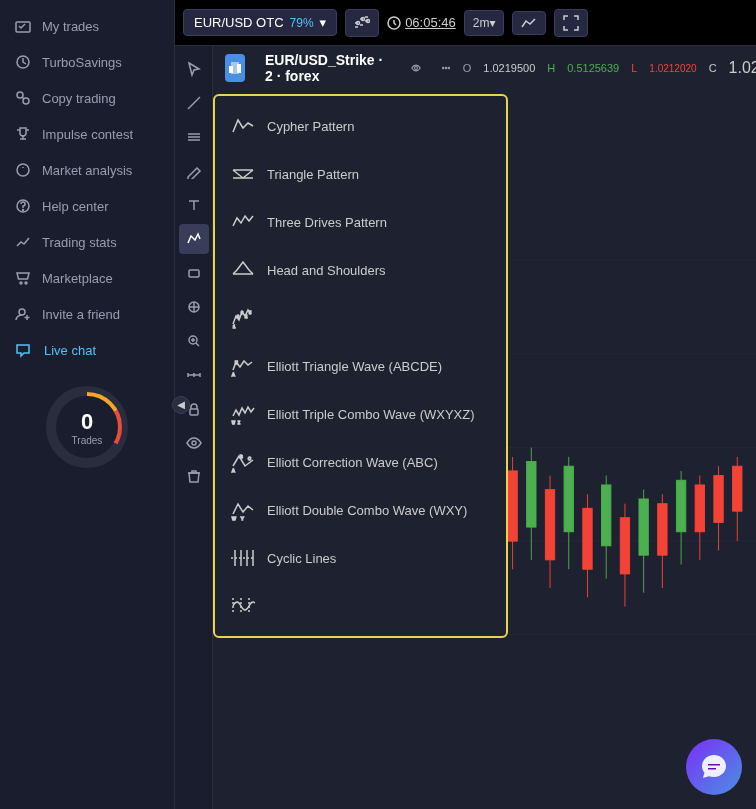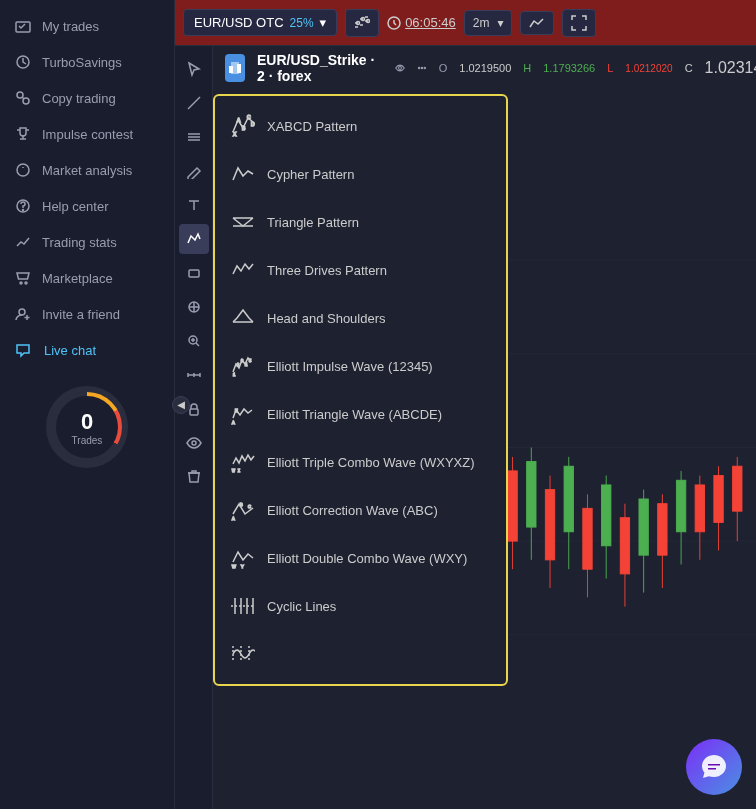--- a/index.html
+++ b/index.html
@@ -81,21 +81,21 @@
       flex: 1;
       display: flex;
       flex-direction: column;
       background: #1e2130;
       position: relative;
     }
 
     
     .topbar {
       height: 46px;
-      background: #7f1d1d;
+      background: #000000;
       border-bottom: 1px solid #2a2d3e;
       display: flex;
       align-items: center;
       padding: 0 8px;
       gap: 8px;
     }
     .topbar-pair {
       background: #252840;
       border: 1px solid #3a3d5a;
       border-radius: 4px;
@@ -110,21 +110,21 @@
     .topbar-btn {
       background: #252840;
       border: 1px solid #3a3d5a;
       border-radius: 4px;
       padding: 5px 8px;
       color: #ccc;
       font-size: 12px;
       cursor: pointer;
       display: flex;
       align-items: center;
-      gap: 8px;
+      gap: 0;
     }
     .topbar-time {
       display: flex;
       align-items: center;
       gap: 4px;
       font-size: 13px;
       color: #ccc;
       text-decoration: underline;
     }
 
@@ -375,21 +375,21 @@
   </div>
 </div>
 
 <div class="collapse-arrow">◀</div>
 
 <div class="main">
 
   <div class="topbar">
     <div class="topbar-pair">
       <span>EUR/USD OTC</span>
-      <span class="pct">25%</span>
+      <span class="pct">79%</span>
       <span>▾</span>
     </div>
     <div class="topbar-btn">
       <svg width="16" height="16" viewBox="0 0 16 16" fill="none" stroke="currentColor" stroke-width="1.5">
         <path d="M1 8h3M6 4h3M11 6h3M1 12h3M6 10h3M11 2h3"></path>
         <circle cx="4" cy="8" r="1.5"></circle>
         <circle cx="9" cy="4" r="1.5"></circle>
         <circle cx="14" cy="6" r="1.5"></circle>
       </svg>
     </div>
@@ -491,42 +491,42 @@
         <svg width="16" height="16" viewBox="0 0 16 16" fill="none" stroke="currentColor" stroke-width="1.5">
             <path d="M3 4h10l-1 9H4L3 4z"></path>
             <path d="M2 4h12M6 4V2h4v2"></path>
           </svg>
       </div>
     </div>
 
     <div class="chart-content">
 
       <div class="chart-header">
-        <div style="display:flex;align-items:center;gap:12px;">
+        <div style="display:flex;align-items:center;gap:20px;">
           <div style="width:28px;height:28px;border-radius:4px;background:#4a90e2;display:flex;align-items:center;justify-content:center;">
             <svg width="16" height="16" viewBox="0 0 16 16" fill="white">
                 <path d="M4 2h8v12H4z" opacity="0.5"></path>
                 <path d="M2 6h4v7H2zM10 4h4v9h-4z" fill="white"></path>
               </svg>
           </div>
           <span class="chart-title">EUR/USD_Strike · 2 · forex</span>
           <svg width="14" height="14" viewBox="0 0 14 14" fill="none" stroke="#9a9db0" stroke-width="1.5">
               <path d="M1 7s2.5-4 6-4 6 4 6 4-2.5 4-6 4-6-4-6-4z"></path>
               <circle cx="7" cy="7" r="2"></circle>
             </svg>
           <svg width="14" height="14" viewBox="0 0 14 14" fill="none" stroke="#9a9db0" stroke-width="1.5">
               <circle cx="3" cy="7" r="1"></circle>
               <circle cx="7" cy="7" r="1"></circle>
               <circle cx="11" cy="7" r="1"></circle>
             </svg>
         </div>
         <span style="color:#9a9db0;font-size:11px;">O</span>
         <span style="color:#ccc;font-size:11px;">1.0219500</span>
         <span style="color:#4caf50;font-size:11px;">H</span>
-        <span style="color:#4caf50;font-size:11px;">1.1793266</span>
+        <span style="color:#4caf50;font-size:11px;">0.5125639</span>
         <span style="color:#f44336;font-size:11px;">L</span>
         <span style="color:#f44336;font-size:10px;">1.0212020</span>
         <span style="color:#ccc;font-size:11px;">C</span>
         <span style="color:#ccc;font-size:16px;">1.02314</span>
       </div>
 
       <svg class="candles-svg" viewBox="0 0 580 600" style="position:absolute;top:40px;left:0;right:0;bottom:0;width:calc(100% - 0px);height:calc(100% - 40px);">
 
         <line x1="0" y1="100" x2="580" y2="100" stroke="#2a2d3e" stroke-width="0.5"></line>
         <line x1="0" y1="200" x2="580" y2="200" stroke="#2a2d3e" stroke-width="0.5"></line>
@@ -621,33 +621,20 @@
           <rect x="455" y="355" width="10" height="60"></rect>
 
           <line x1="500" y1="325" x2="500" y2="425" stroke-width="1"></line>
           <rect x="495" y="335" width="10" height="55"></rect>
         </g>
       </svg>
     </div>
 
     <div class="dropdown-menu">
 
-      <div class="dropdown-item">
-        <div class="item-icon">
-          <svg viewBox="0 0 24 24" fill="none" stroke="#ccc" stroke-width="1.5">
-            <path d="M2 18L7 6l5 8 5-10 5 4"></path>
-            <text x="2" y="22" font-size="5" fill="#ccc">X</text>
-            <text x="6" y="8" font-size="5" fill="#ccc">A</text>
-            <text x="11" y="16" font-size="5" fill="#ccc">B</text>
-            <text x="16" y="5" font-size="5" fill="#ccc">C</text>
-            <text x="20" y="12" font-size="5" fill="#ccc">D</text>
-          </svg>
-        </div>
-        <span>XABCD Pattern</span>
-      </div>
 
       <div class="dropdown-item">
         <div class="item-icon">
           <svg viewBox="0 0 24 24" fill="none" stroke="#ccc" stroke-width="1.5">
             <path d="M2 18L7 6l5 8 5-5 5 3"></path>
           </svg>
         </div>
         <span>Cypher Pattern</span>
       </div>
 
@@ -685,21 +672,20 @@
         <div class="item-icon">
           <svg viewBox="0 0 24 24" fill="none" stroke="#ccc" stroke-width="1.5">
             <path d="M2 18L5 10l3 4 3-8 3 4 3-6 3 4"></path>
             <text x="2" y="22" font-size="4" fill="#ccc">1</text>
             <text x="6" y="12" font-size="4" fill="#ccc">2</text>
             <text x="10" y="8" font-size="4" fill="#ccc">3</text>
             <text x="14" y="12" font-size="4" fill="#ccc">4</text>
             <text x="18" y="8" font-size="4" fill="#ccc">5</text>
           </svg>
         </div>
-        <span>Elliott Impulse Wave (12345)</span>
       </div>
 
       <div class="dropdown-item">
         <div class="item-icon">
           <svg viewBox="0 0 24 24" fill="none" stroke="#ccc" stroke-width="1.5">
             <path d="M2 16L5 8l4 5 4-6 4 4 4-3"></path>
             <text x="1" y="22" font-size="4" fill="#ccc">A</text>
             <text x="4" y="10" font-size="4" fill="#ccc">E</text>
           </svg>
         </div>

